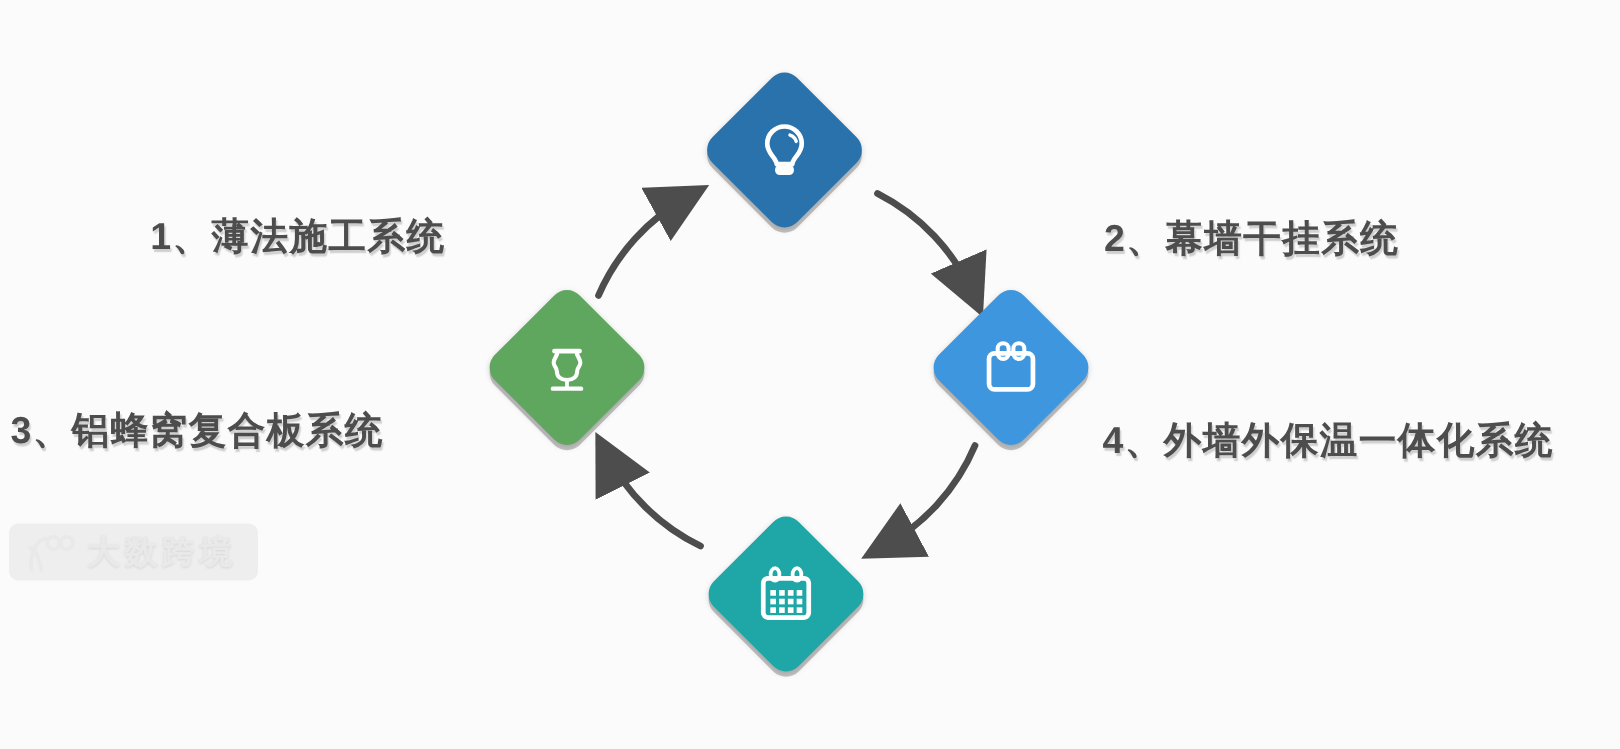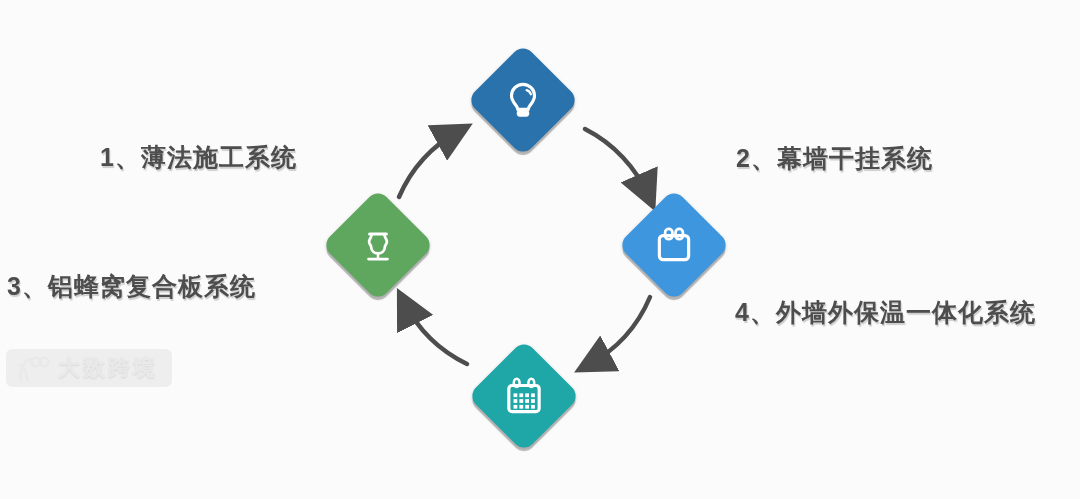--- a/index.html
+++ b/index.html
@@ -22,21 +22,21 @@
   .pos-right{left:634px;top:205px;}
   .pos-bottom{left:484px;top:356px;}
   .pos-left{left:338px;top:205px;}
   .cycle-label{
     position:absolute;font-size:25px;font-weight:bold;letter-spacing:1px;
     white-space:nowrap;text-shadow:1px 2px 1px rgba(0,0,0,0.18);
   }
   .lbl-1{right:783px;top:141px;}
   .lbl-2{left:736px;top:142px;}
   .lbl-3{left:7px;top:270px;}
-  .lbl-4{left:735px;top:277px;margin-top:19px;}
+  .lbl-4{left:735px;top:277px;}
   .watermark{
     position:absolute;left:6px;bottom:8px;
     display:flex;align-items:center;gap:8px;
     background:rgba(0,0,0,0.05);border-radius:6px;padding:4px 14px 4px 8px;
   }
   .watermark .wm-text{
     font-size:22px;font-weight:bold;letter-spacing:3px;
     text-shadow:0 1px 2px rgba(0,0,0,0.10);
   }
 </style>

